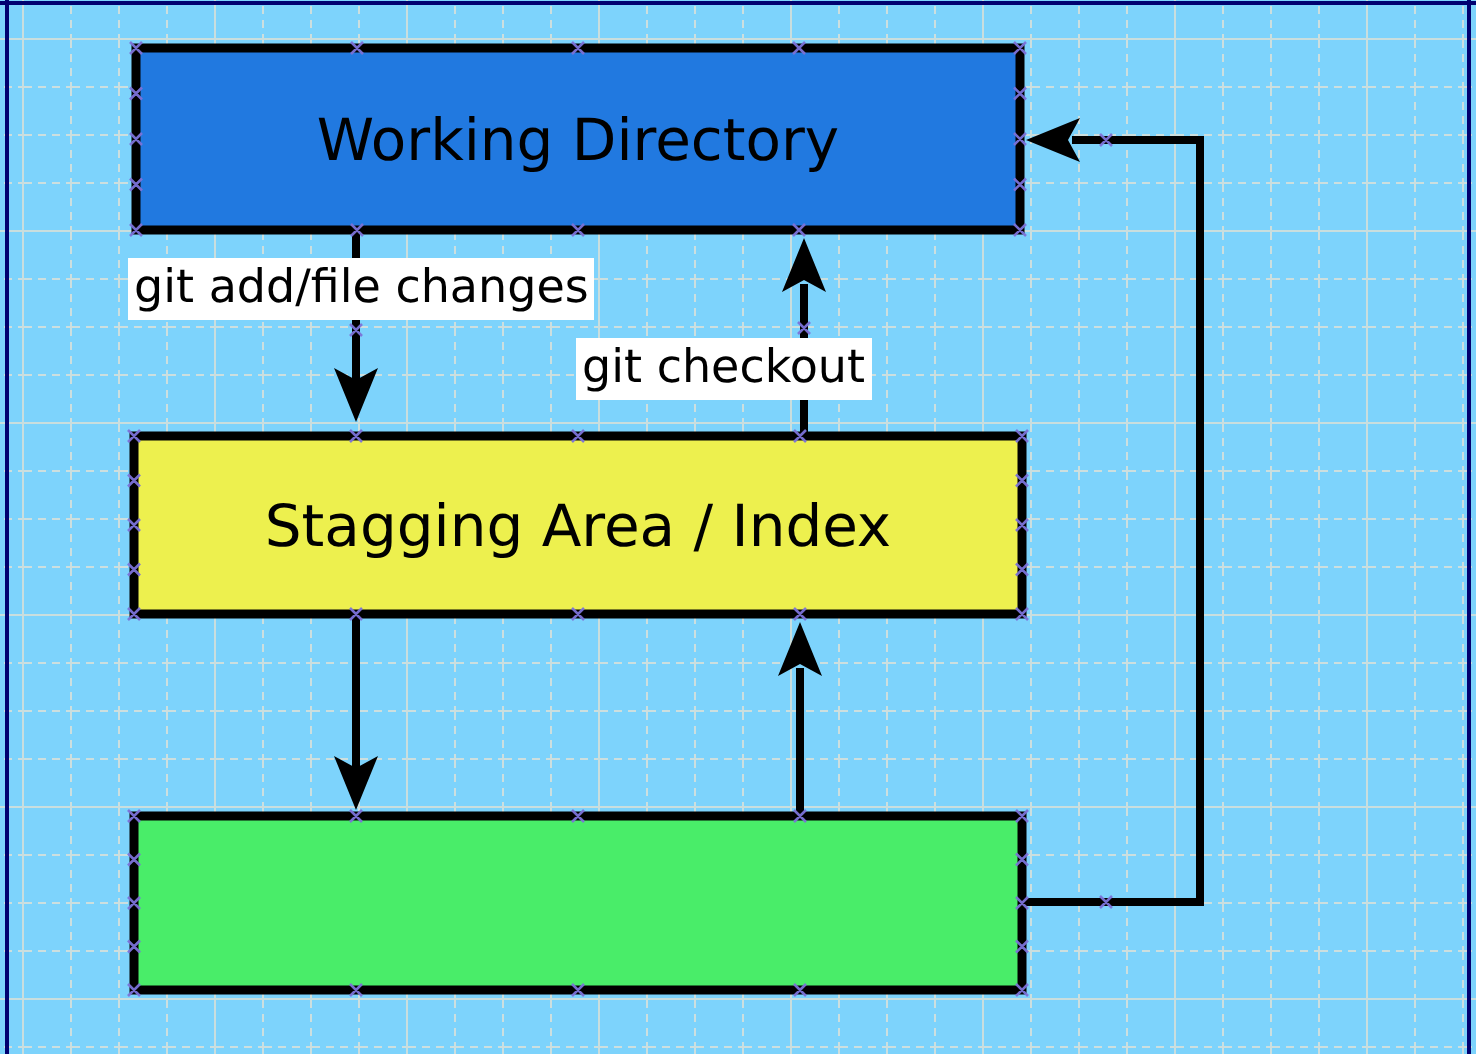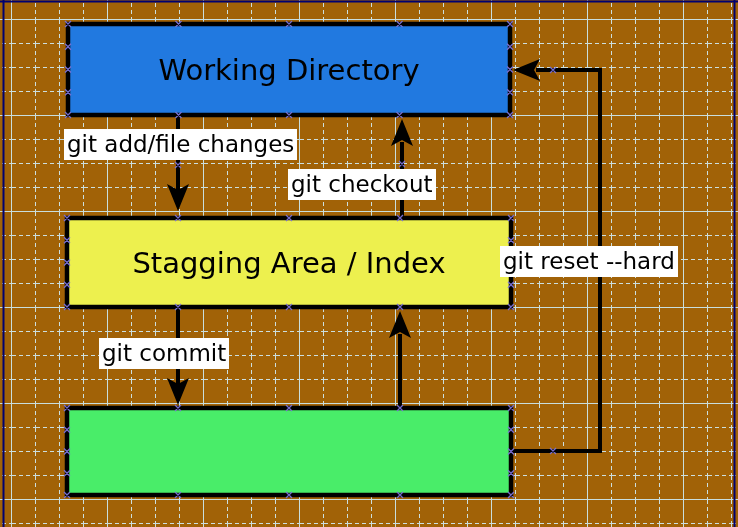--- a/index.html
+++ b/index.html
@@ -1,20 +1,20 @@
 <!DOCTYPE html>
 <html><head>
 <meta charset="utf-8">
 <title>Git Workflow Diagram</title>
 <style>
   html,body{margin:0;padding:0;background:#ffffff;}
   .page{
     position:relative;
     width:738px;height:527px;
-    background:#a16207;
+    background:#7dd3fc;
     overflow:hidden;
     font-family:"DejaVu Sans","Liberation Sans",sans-serif;
     color:#000;
   }
   .page svg{position:absolute;left:0;top:0;}
   .edge-label{
     position:absolute;
     background:#ffffff;
     font-size:23px;
     line-height:31px;
@@ -83,16 +83,14 @@
     </g>
 
     <path id="handles-path" fill="none" stroke-width="1.3" opacity="0.95" stroke="#7b72d8" d="M550 67L556 73M556 67L550 73M550 448L556 454M556 448L550 454M175 162L181 168M181 162L175 168M399 161L405 167M405 161L399 167M65 21L71 27M71 21L65 27M65 112L71 118M71 112L65 118M175.5 21L181.5 27M181.5 21L175.5 27M175.5 112L181.5 118M181.5 112L175.5 118M286 21L292 27M292 21L286 27M286 112L292 118M292 112L286 118M396.5 21L402.5 27M402.5 21L396.5 27M396.5 112L402.5 118M402.5 112L396.5 118M507 21L513 27M513 21L507 27M507 112L513 118M513 112L507 118M65 43.75L71 49.75M71 43.75L65 49.75M507 43.75L513 49.75M513 43.75L507 49.75M65 66.5L71 72.5M71 66.5L65 72.5M507 66.5L513 72.5M513 66.5L507 72.5M65 89.25L71 95.25M71 89.25L65 95.25M507 89.25L513 95.25M513 89.25L507 95.25M64 215L70 221M70 215L64 221M64 304L70 310M70 304L64 310M175 215L181 221M181 215L175 221M175 304L181 310M181 304L175 310M286 215L292 221M292 215L286 221M286 304L292 310M292 304L286 310M397 215L403 221M403 215L397 221M397 304L403 310M403 304L397 310M508 215L514 221M514 215L508 221M508 304L514 310M514 304L508 310M64 237.25L70 243.25M70 237.25L64 243.25M508 237.25L514 243.25M514 237.25L508 243.25M64 259.5L70 265.5M70 259.5L64 265.5M508 259.5L514 265.5M514 259.5L508 265.5M64 281.75L70 287.75M70 281.75L64 287.75M508 281.75L514 287.75M514 281.75L508 287.75M64 405L70 411M70 405L64 411M64 492L70 498M70 492L64 498M175 405L181 411M181 405L175 411M175 492L181 498M181 492L175 498M286 405L292 411M292 405L286 411M286 492L292 498M292 492L286 498M397 405L403 411M403 405L397 411M397 492L403 498M403 492L397 498M508 405L514 411M514 405L508 411M508 492L514 498M514 492L508 498M64 426.75L70 432.75M70 426.75L64 432.75M508 426.75L514 432.75M514 426.75L508 432.75M64 448.5L70 454.5M70 448.5L64 454.5M508 448.5L514 454.5M514 448.5L508 454.5M64 470.25L70 476.25M70 470.25L64 476.25M508 470.25L514 476.25M514 470.25L508 476.25"></path>
   </svg>
 
   <div class="node-title" id="title-working-directory">Working Directory</div>
   <div class="node-title" id="title-staging-area">Stagging Area / Index</div>
 
   <div class="edge-label" id="label-git-add">git add/file changes</div>
   <div class="edge-label" id="label-git-checkout">git checkout</div>
-  <div class="edge-label" id="label-git-commit">git commit</div>
-  <div class="edge-label" id="label-git-reset-hard">git reset --hard</div>
 
 </div>
 
 </body></html>

